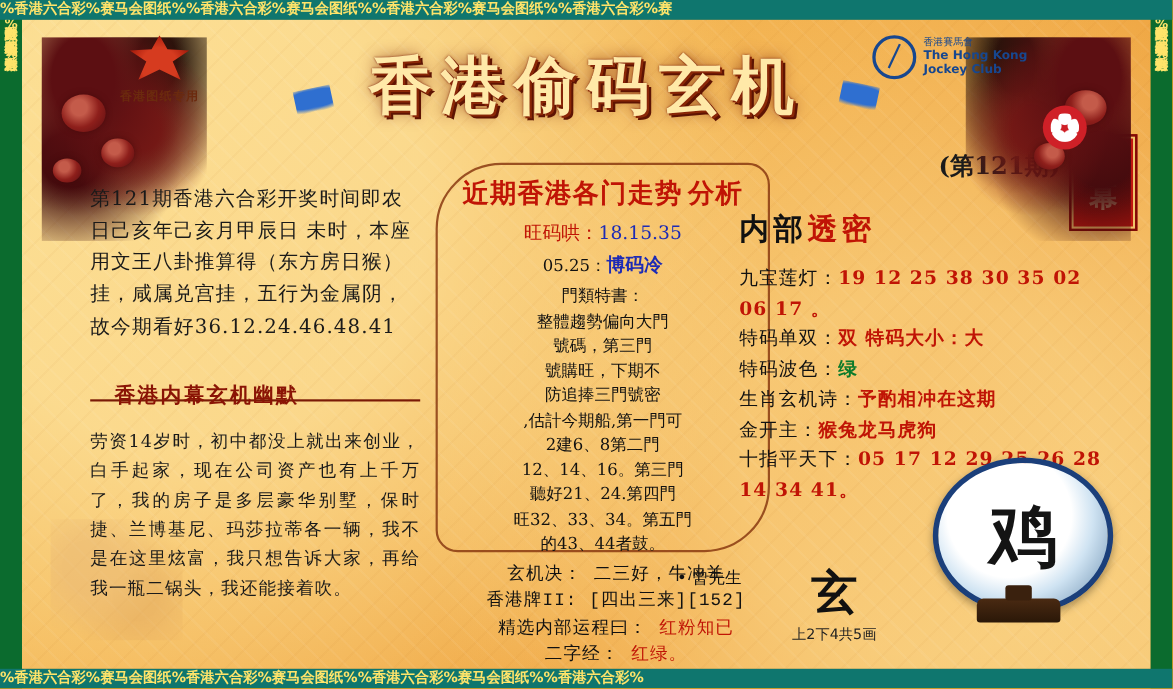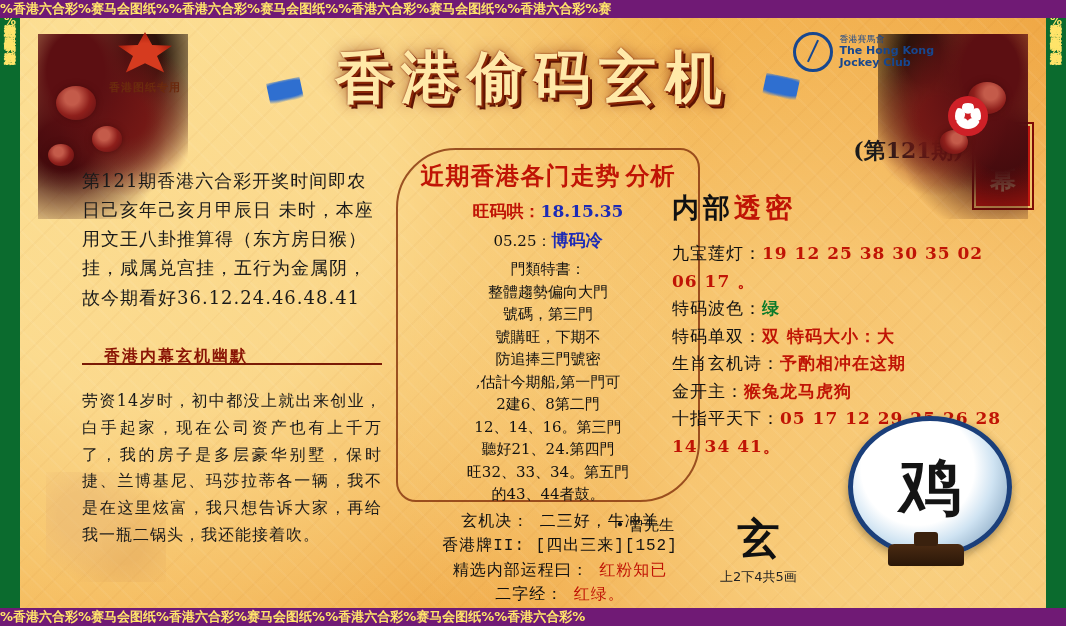--- a/index.html
+++ b/index.html
@@ -9,21 +9,21 @@
     background:#f0a500;
   }
   .page{
     position:relative;width:1066px;height:626px;
     background:#eba23c;
     overflow:hidden;
   }
   
   .marquee{
     position:absolute;left:0;width:1066px;height:18px;
-    background:#701a75;color:#ffe46a;
+    background:#0f766e;color:#ffe46a;
     font-size:13px;font-weight:bold;line-height:18px;
     white-space:nowrap;overflow:hidden;letter-spacing:0px;
     z-index:40;
   }
   .marquee.top{top:0;}
   .marquee.bottom{bottom:0;}
   .side{
     position:absolute;top:0;width:20px;height:626px;
     background:#0b6b2e;color:#ffe46a;z-index:39;
     font-size:12px;font-weight:bold;
@@ -148,40 +148,40 @@
   }
   .ribbon{
     margin-top:34px;position:relative;height:34px;
   }
   .ribbon-line{
     position:absolute;left:0;right:0;top:17px;height:2px;background:#7a1a06;
   }
   .ribbon-txt{
     position:absolute;left:14px;top:0;padding:0 8px;
     font-family:"DejaVu Serif","Liberation Serif",serif;
-    font-size:16px;font-weight:bold;color:#8a1405;letter-spacing:2px;
+    font-size:19px;font-weight:bold;color:#8a1405;letter-spacing:2px;
     background:linear-gradient(180deg,#f6c268,#f3b css);
   }
   .ribbon-txt{background:transparent;}
   .story{
     margin-top:8px;
     font-family:"DejaVu Serif","Liberation Serif",serif;
     font-size:16px;line-height:1.68;color:#1a1a1a;letter-spacing:1px;
     text-align:justify;
   }
 
   
   .col-center{position:absolute;left:392px;top:142px;width:272px;z-index:10;text-align:center;}
   .c-title{
     font-family:"DejaVu Serif","Liberation Serif",serif;
     font-size:24px;font-weight:bold;color:#c01405;letter-spacing:1px;
     display:inline-block;
   }
   .hotline{
-    margin-top:8px;font-size:17px;font-weight:bold;color:#c01405;
+    margin-top:8px;font-size:17px;font-weight:normal;color:#c01405;
     font-family:"DejaVu Serif","Liberation Serif",serif;
   }
   .hotline .num{color:#1d2bb5;}
   .row2{margin-top:6px;font-size:15px;color:#111;font-family:"DejaVu Serif","Liberation Serif",serif;}
   .row2 .blue{color:#1d2bb5;font-size:17px;font-weight:bold;}
   .verse{
     margin-top:6px;font-size:15px;line-height:1.5;color:#111;
     font-family:"DejaVu Serif","Liberation Serif",serif;
   }
   .signature{
@@ -375,24 +375,24 @@
 
     <div class="col-right">
       <div class="r-title">
         <span>内部</span><span class="mid">透密</span>
       </div>
       <div class="r-list">
         <div class="r-item">
           <span class="lbl">九宝莲灯：</span><span class="val">19 12 25 38 30 35 02 06 17 。</span>
         </div>
         <div class="r-item">
+          <span class="lbl">特码单双：</span><span class="val">双 特码大小：大</span>
+        </div>
+        <div class="r-item">
           <span class="lbl">特码波色：</span><span class="green">绿</span>
-        </div>
-        <div class="r-item">
-          <span class="lbl">特码单双：</span><span class="val">双 特码大小：大</span>
         </div>
         <div class="r-item">
           <span class="lbl">生肖玄机诗：</span><span class="val">予酌相冲在这期</span>
         </div>
         <div class="r-item">
           <span class="lbl">金开主：</span><span class="val">猴兔龙马虎狗</span>
         </div>
         <div class="r-item">
           <span class="lbl">十指平天下：</span><span class="val">05 17 12 29 25 26 28 14 34 41。</span>
         </div>

